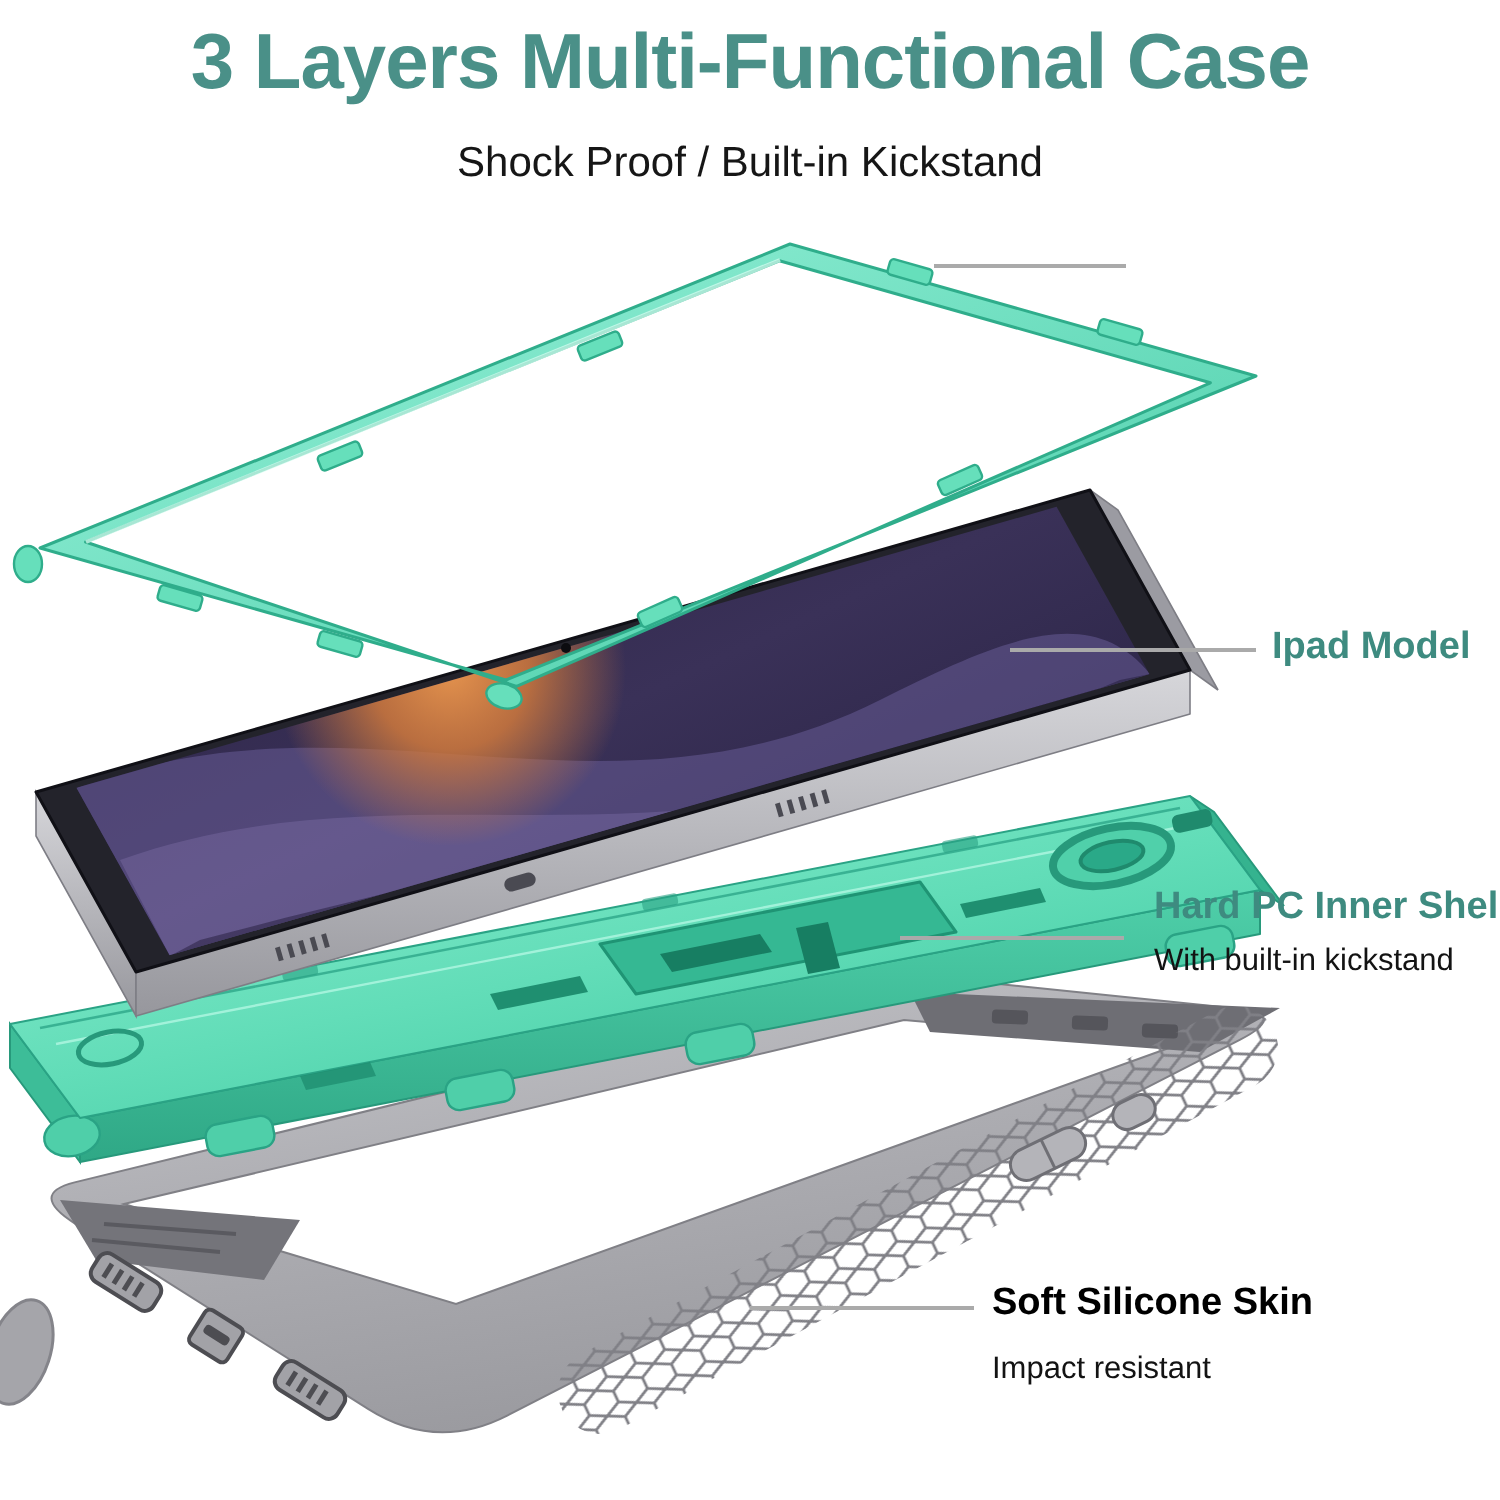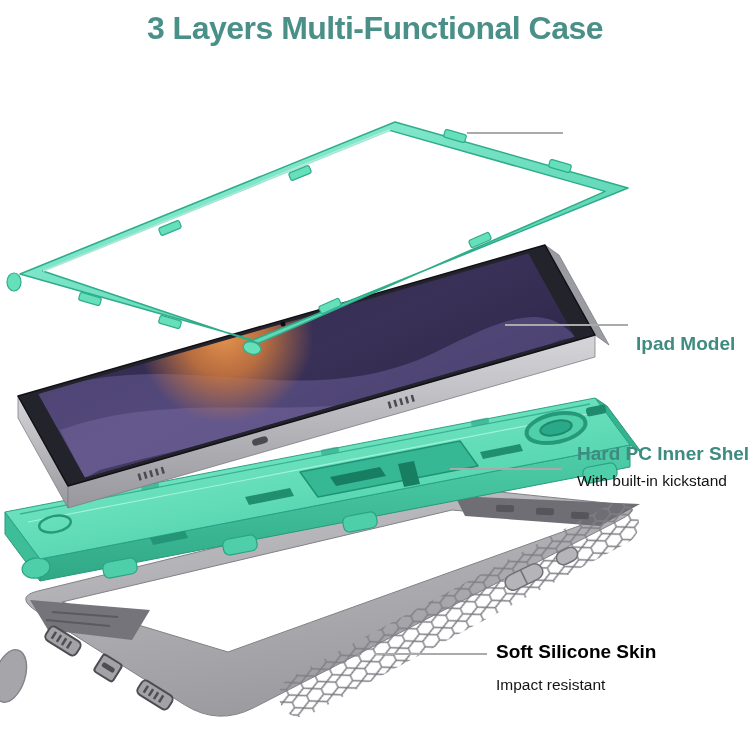--- a/index.html
+++ b/index.html
@@ -1,29 +1,29 @@
 <!DOCTYPE html>
 <html><head>
 <meta charset="utf-8">
 <style>
   html,body{margin:0;padding:0;background:#ffffff;}
   body{width:750px;height:750px;font-family:"Liberation Sans",sans-serif;}
   #stage{position:relative;width:750px;height:750px;overflow:hidden;background:#fff;}
   #art{position:absolute;left:0;top:0;}
   .page-title{position:absolute;left:0;top:10px;width:750px;text-align:center;
-    font-size:32px;font-weight:bold;letter-spacing:-0.5px;}
+    font-size:39px;font-weight:bold;letter-spacing:-0.5px;}
   .page-subtitle{position:absolute;left:0;top:70px;width:750px;text-align:center;
     font-size:21px;color:#161616;}
   .callout{position:absolute;white-space:nowrap;}
   .callout .label{font-size:19px;font-weight:bold;display:block;}
   .callout .note{font-size:15.5px;color:#131313;display:block;margin-top:7px;}
   .callout .note .hl{font-weight:bold;}
   .callout .note .rest{margin-left:5px;}
   #ann-shell{left:577px;top:121px;}
-  #ann-tablet{left:636px;top:313px;margin-top:20px;}
+  #ann-tablet{left:636px;top:313px;}
   #ann-inner{left:577px;top:443px;}
   #ann-skin{left:496px;top:641px;}
   #ann-skin .note{margin-top:13px;}
 </style>
 </head>
 <body>
 
 <div id="stage">
 
   <svg id="art" width="750" height="750" viewBox="0 0 750 750">
@@ -215,20 +215,21 @@
     <g stroke="#AAAAAA" stroke-width="2">
       <line x1="467" y1="133" x2="563" y2="133"></line>
       <line x1="505" y1="325" x2="628" y2="325"></line>
       <line x1="450" y1="469" x2="562" y2="469"></line>
       <line x1="375" y1="654" x2="487" y2="654"></line>
     </g>
   </svg>
 
   <h1 class="page-title" style="color:#4A9088;margin:0;">3 Layers Multi-Functional Case</h1>
 
+  <div class="page-subtitle">Shock Proof / Built-in Kickstand</div>
 
 
   <div class="callout" id="ann-tablet">
     <span class="label" style="color:#3E8B80;">Ipad Model</span>
   </div>
 
   <div class="callout" id="ann-inner">
     <span class="label" style="color:#3E8B80;">Hard PC Inner Shell</span>
     <span class="note">With built-in kickstand</span>
   </div>

